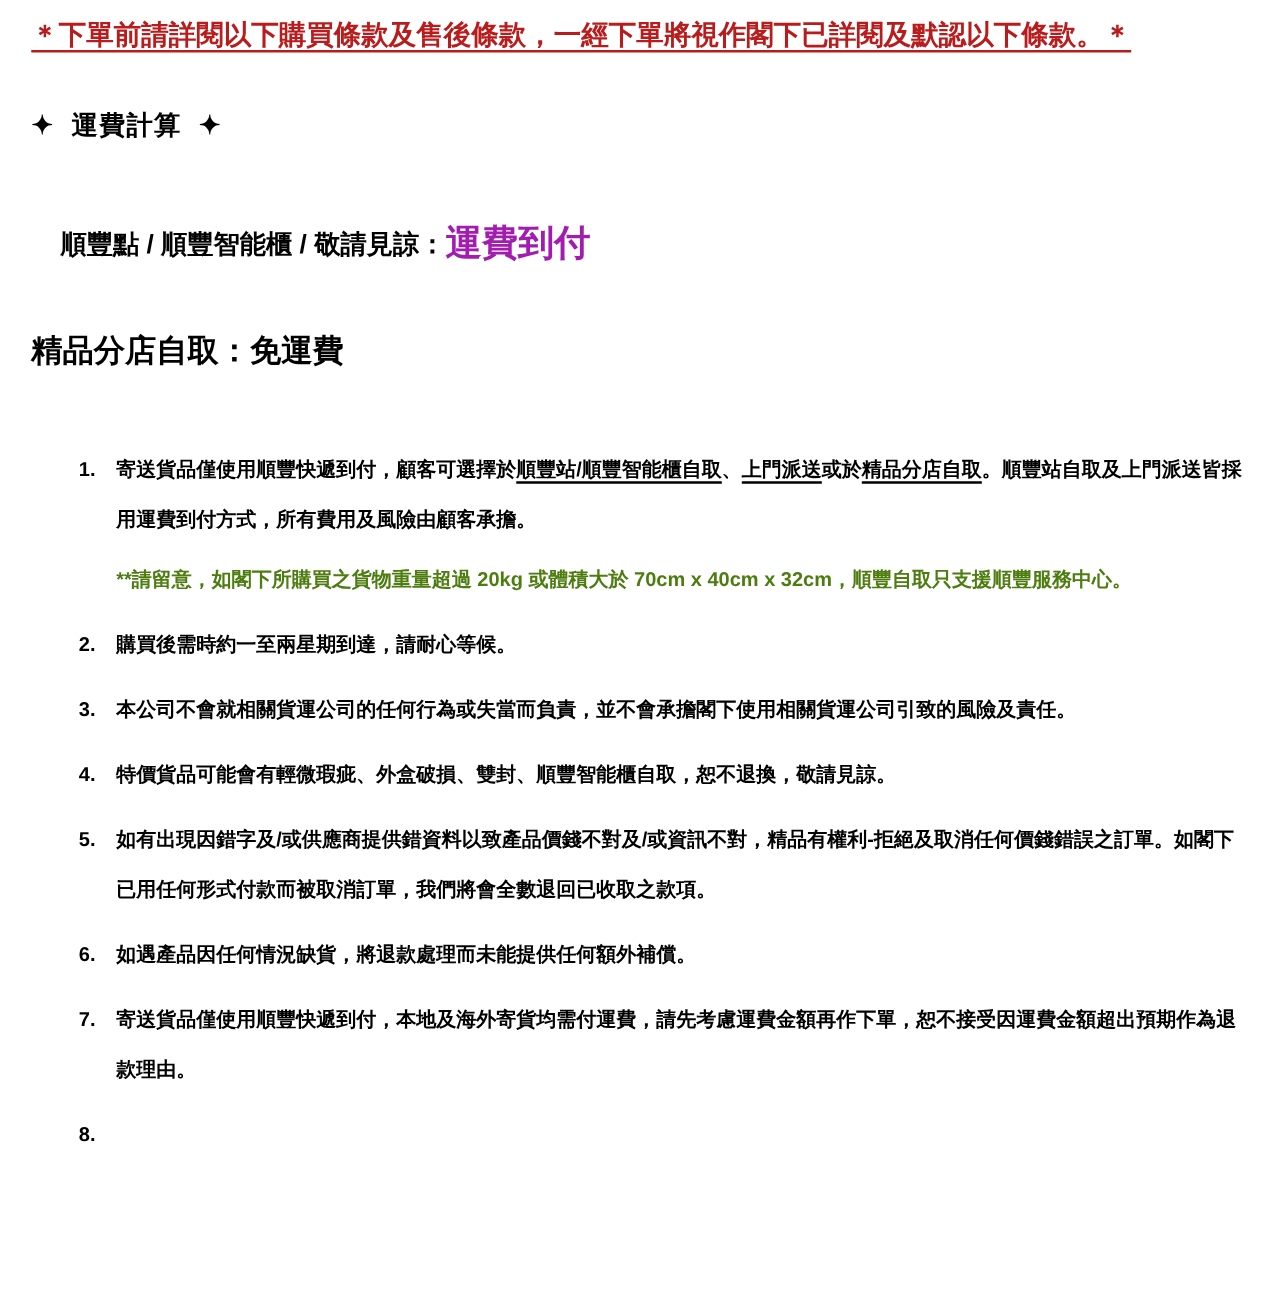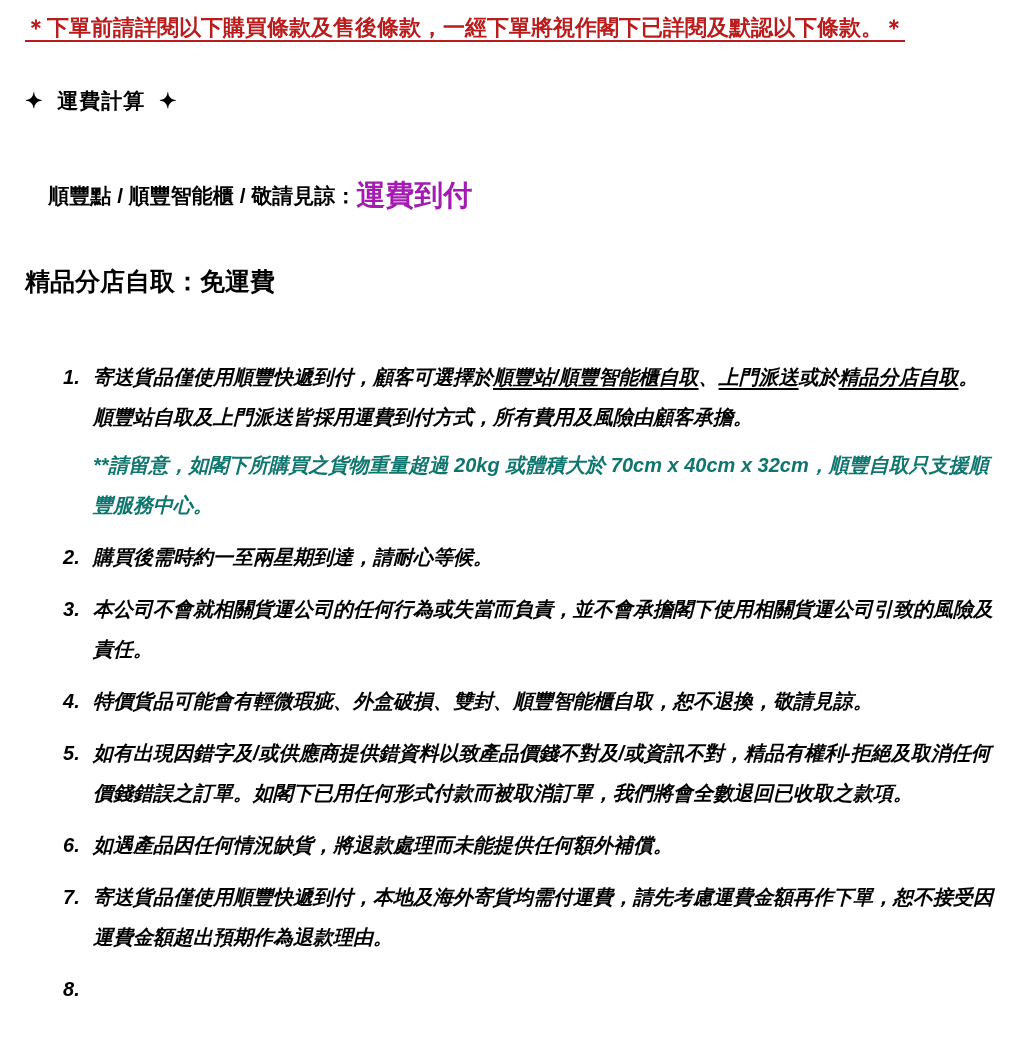--- a/index.html
+++ b/index.html
@@ -65,38 +65,37 @@
   ol.terms {
     list-style: none;
     counter-reset: term;
     margin: 0;
     padding: 0;
   }
   ol.terms > li {
     counter-increment: term;
     position: relative;
     padding-left: 68px;
-    font-size: 20px;
+    font-size: 16px;
     line-height: 40px;
     margin-bottom: 12px;
-    font-style: italic;
   }
   ol.terms > li::before {
     content: counter(term) ".";
     position: absolute;
     left: 38px;
     top: 0;
   }
   .useg {
     text-decoration: underline;
     text-decoration-thickness: 2px;
     text-underline-offset: 4px;
   }
   .warn-note {
-    color: #0f766e;
+    color: #4d7c0f;
     margin-top: 8px;
   }
 </style>
 </head>
 <body>
 
 <div class="page">
 
   <p class="notice pre">＊下單前請詳閱以下購買條款及售後條款，一經下單將視作閣下已詳閱及默認以下條款。＊</p>
 

